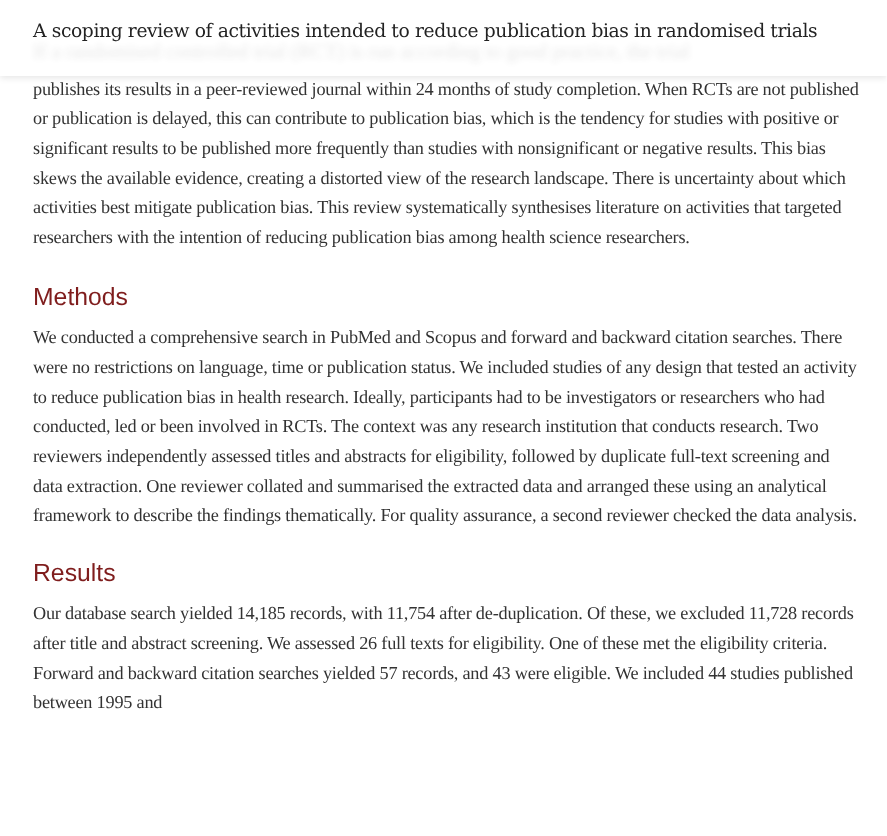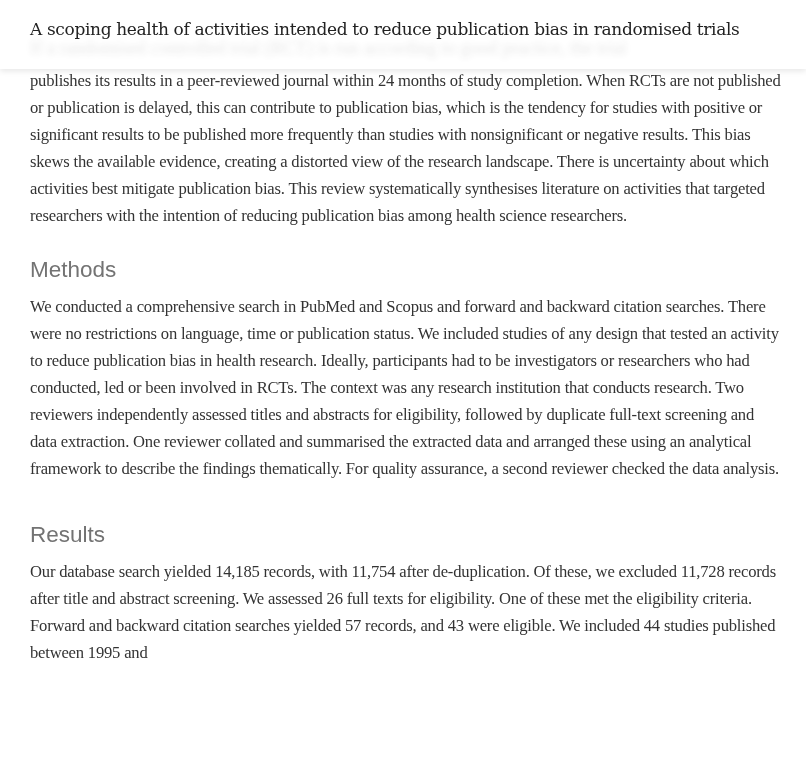--- a/index.html
+++ b/index.html
@@ -56,33 +56,33 @@
     font-family: Liberation Serif, serif;
     font-size: 16.6px;
     line-height: 27px;
     margin: 0;
     letter-spacing: -0.2px;
   }
   .section-heading {
     font-family: "Liberation Sans", "DejaVu Sans", sans-serif;
     font-size: 22.5px;
     font-weight: 400;
-    color: #737373;
+    color: #7f1d1d;
     margin: 0;
     line-height: 30px;
   }
   .h-methods { margin-top: 26px; margin-bottom: 8px; }
-  .h-results { margin-top: 38px; margin-bottom: 8px; }
+  .h-results { margin-top: 24px; margin-bottom: 8px; }
 </style>
 </head>
 <body>
 
 <div class="sticky-header">
   <div class="header-ghost">If a randomised controlled trial (RCT) is run according to good practice, the trial</div>
-  <div class="header-title">A scoping health of activities intended to reduce publication bias in randomised trials</div>
+  <div class="header-title">A scoping review of activities intended to reduce publication bias in randomised trials</div>
 </div>
 
 <main class="content">
   <p class="para">publishes its results in a peer-reviewed journal within 24 months of study completion. When RCTs are not published or publication is delayed, this can contribute to publication bias, which is the tendency for studies with positive or significant results to be published more frequently than studies with nonsignificant or negative results. This bias skews the available evidence, creating a distorted view of the research landscape. There is uncertainty about which activities best mitigate publication bias. This review systematically synthesises literature on activities that targeted researchers with the intention of reducing publication bias among health science researchers.</p>
 
   <h2 class="section-heading h-methods">Methods</h2>
   <p class="para">We conducted a comprehensive search in PubMed and Scopus and forward and backward citation searches. There were no restrictions on language, time or publication status. We included studies of any design that tested an activity to reduce publication bias in health research. Ideally, participants had to be investigators or researchers who had conducted, led or been involved in RCTs. The context was any research institution that conducts research. Two reviewers independently assessed titles and abstracts for eligibility, followed by duplicate full-text screening and data extraction. One reviewer collated and summarised the extracted data and arranged these using an analytical framework to describe the findings thematically. For quality assurance, a second reviewer checked the data analysis.</p>
 
   <h2 class="section-heading h-results">Results</h2>
   <p class="para">Our database search yielded 14,185 records, with 11,754 after de-duplication. Of these, we excluded 11,728 records after title and abstract screening. We assessed 26 full texts for eligibility. One of these met the eligibility criteria. Forward and backward citation searches yielded 57 records, and 43 were eligible. We included 44 studies published between 1995 and</p>

